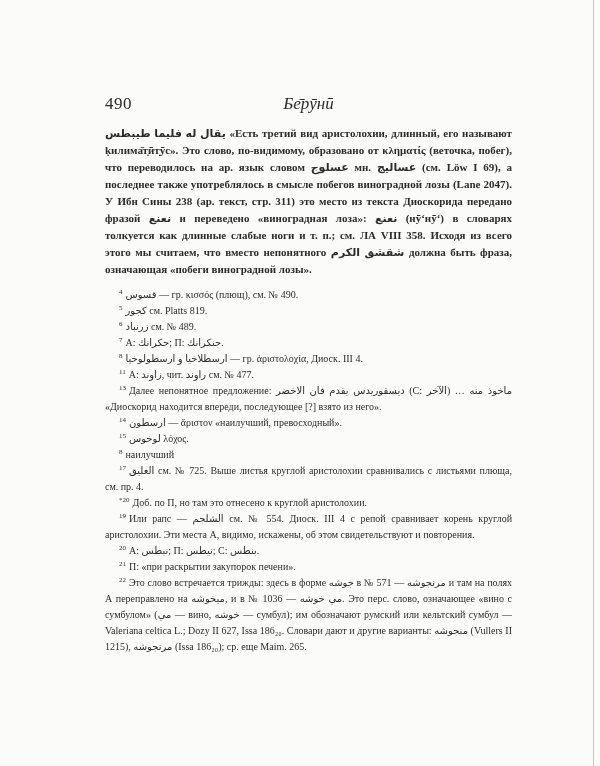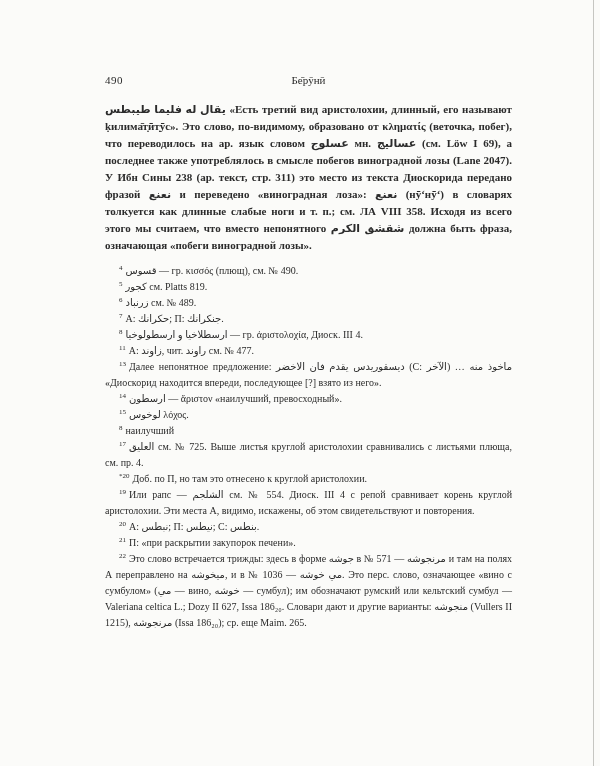--- a/index.html
+++ b/index.html
@@ -24,26 +24,27 @@
   }
   .content {
     position: absolute;
     left: 105px;
     top: 74px;
     width: 407px;
   }
   .header {
     display: flex;
     align-items: baseline;
-    font-size: 11px;
+    font-size: 17px;
     line-height: 12px;
     margin-bottom: 15px;
+    margin-top: 24px;
   }
   .page-num { width: 60px; letter-spacing: 0.5px; }
-  .running-title { flex: 1; text-align: center; }
+  .running-title { flex: 1; text-align: center; font-style: italic; }
   .header-spacer { width: 60px; }
   .body-par {
     font-size: 11px;
     line-height: 17px;
     text-align: justify;
     font-weight: bold;
   }
   .footnotes {
     margin-top: 9px;
     font-size: 10px;

